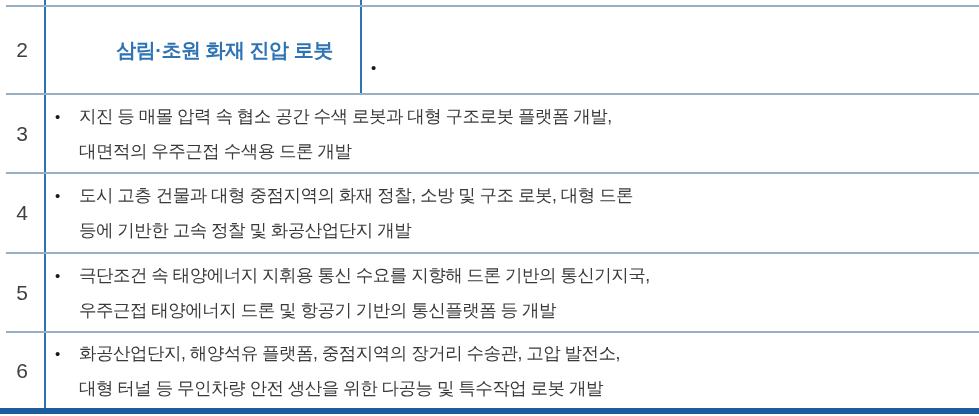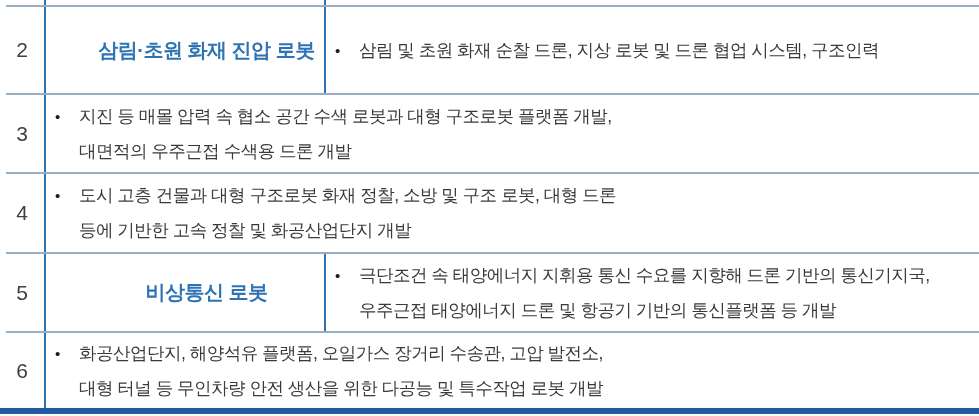--- a/index.html
+++ b/index.html
@@ -34,21 +34,21 @@
     width: 46px;
     box-sizing: border-box;
     border-right: 2px solid #2E74B5;
     display: flex;
     align-items: center;
     justify-content: center;
     font-size: 21px;
     color: #3f3f3f;
   }
   .cell-cat {
-    width: 280px;
+    width: 316px;
     box-sizing: border-box;
     border-right: 2px solid #2E74B5;
     display: flex;
     align-items: center;
     justify-content: center;
     font-size: 20px;
     font-weight: bold;
     color: #2E74B5;
     letter-spacing: -0.5px;
     text-align: right;
@@ -105,53 +105,52 @@
   <div class="stub-row">
     <div class="cell-num"></div>
     <div class="cell-cat"></div>
     <div class="cell-desc"></div>
   </div>
 
   <div class="trow h-r0">
     <div class="cell-num">2</div>
     <div class="cell-cat">삼림·초원 화재 진압 로봇</div>
     <div class="cell-desc">
-      <span class="desc-line"><span class="bullet">•</span><span>삼림 및 초원 화재 순찰 드론, 지상 로봇 및 드론 협업 시스템, 구조인력</span></span>
+      <span class="desc-line"><span class="bullet">•</span></span>
     </div>
   </div>
 
   <div class="trow h-r1">
     <div class="cell-num">3</div>
     <div class="cell-desc">
       <span class="desc-line"><span class="bullet">•</span><span>지진 등 매몰 압력 속 협소 공간 수색 로봇과 대형 구조로봇 플랫폼 개발,</span></span>
       <span class="desc-line"><span>대면적의 우주근접 수색용 드론 개발</span></span>
     </div>
   </div>
 
   <div class="trow h-r2">
     <div class="cell-num">4</div>
     <div class="cell-desc">
-      <span class="desc-line"><span class="bullet">•</span><span>도시 고층 건물과 대형 구조로봇 화재 정찰, 소방 및 구조 로봇, 대형 드론</span></span>
+      <span class="desc-line"><span class="bullet">•</span><span>도시 고층 건물과 대형 중점지역의 화재 정찰, 소방 및 구조 로봇, 대형 드론</span></span>
       <span class="desc-line"><span>등에 기반한 고속 정찰 및 화공산업단지 개발</span></span>
     </div>
   </div>
 
   <div class="trow h-r3">
     <div class="cell-num">5</div>
-    <div class="cell-cat">비상통신 로봇</div>
     <div class="cell-desc">
       <span class="desc-line"><span class="bullet">•</span><span>극단조건 속 태양에너지 지휘용 통신 수요를 지향해 드론 기반의 통신기지국,</span></span>
       <span class="desc-line"><span>우주근접 태양에너지 드론 및 항공기 기반의 통신플랫폼 등 개발</span></span>
     </div>
   </div>
 
   <div class="trow h-r4">
     <div class="cell-num">6</div>
     <div class="cell-desc">
-      <span class="desc-line"><span class="bullet">•</span><span>화공산업단지, 해양석유 플랫폼, 오일가스 장거리 수송관, 고압 발전소,</span></span>
+      <span class="desc-line"><span class="bullet">•</span><span>화공산업단지, 해양석유 플랫폼, 중점지역의 장거리 수송관, 고압 발전소,</span></span>
       <span class="desc-line"><span>대형 터널 등 무인차량 안전 생산을 위한 다공능 및 특수작업 로봇 개발</span></span>
     </div>
   </div>
 
   <div class="bottom-bar"></div>
   <div class="bottom-gap"></div>
 
 </div>
 
 </body></html>

